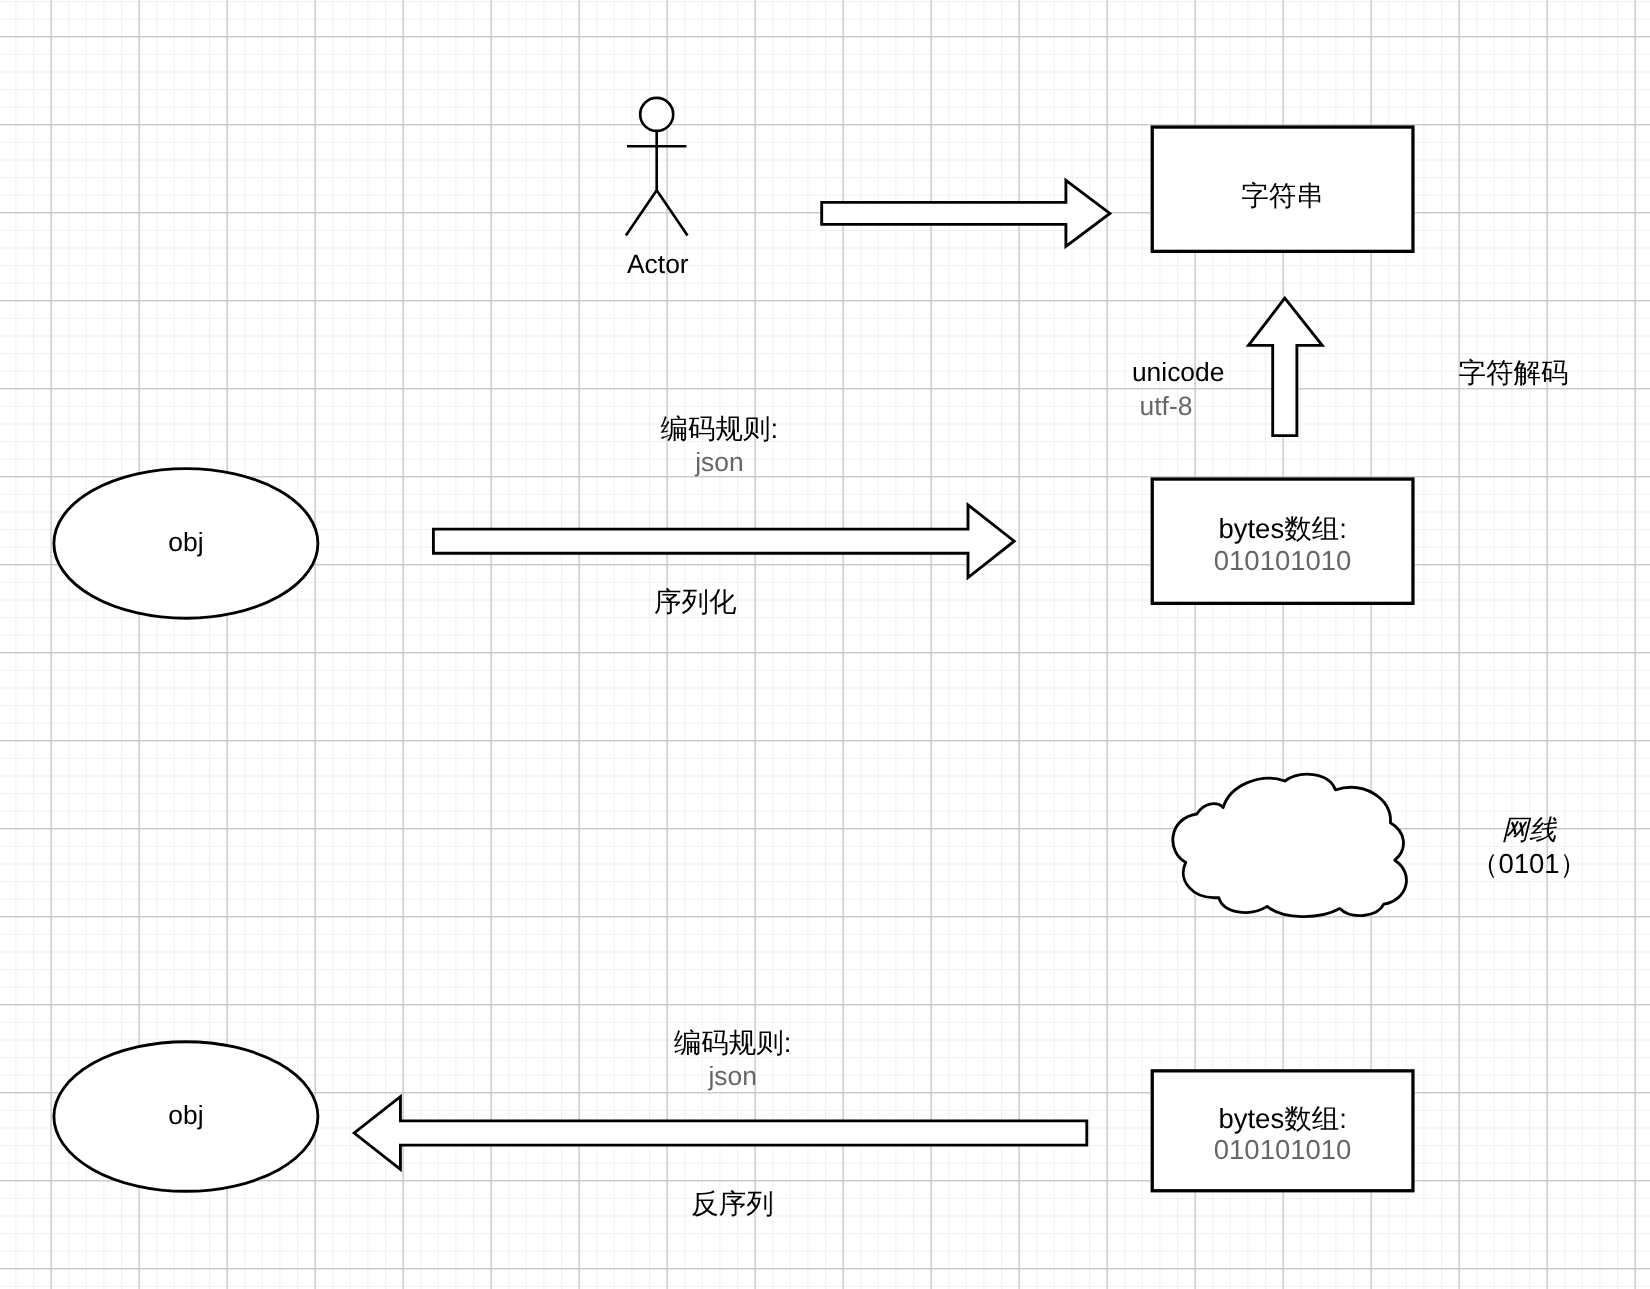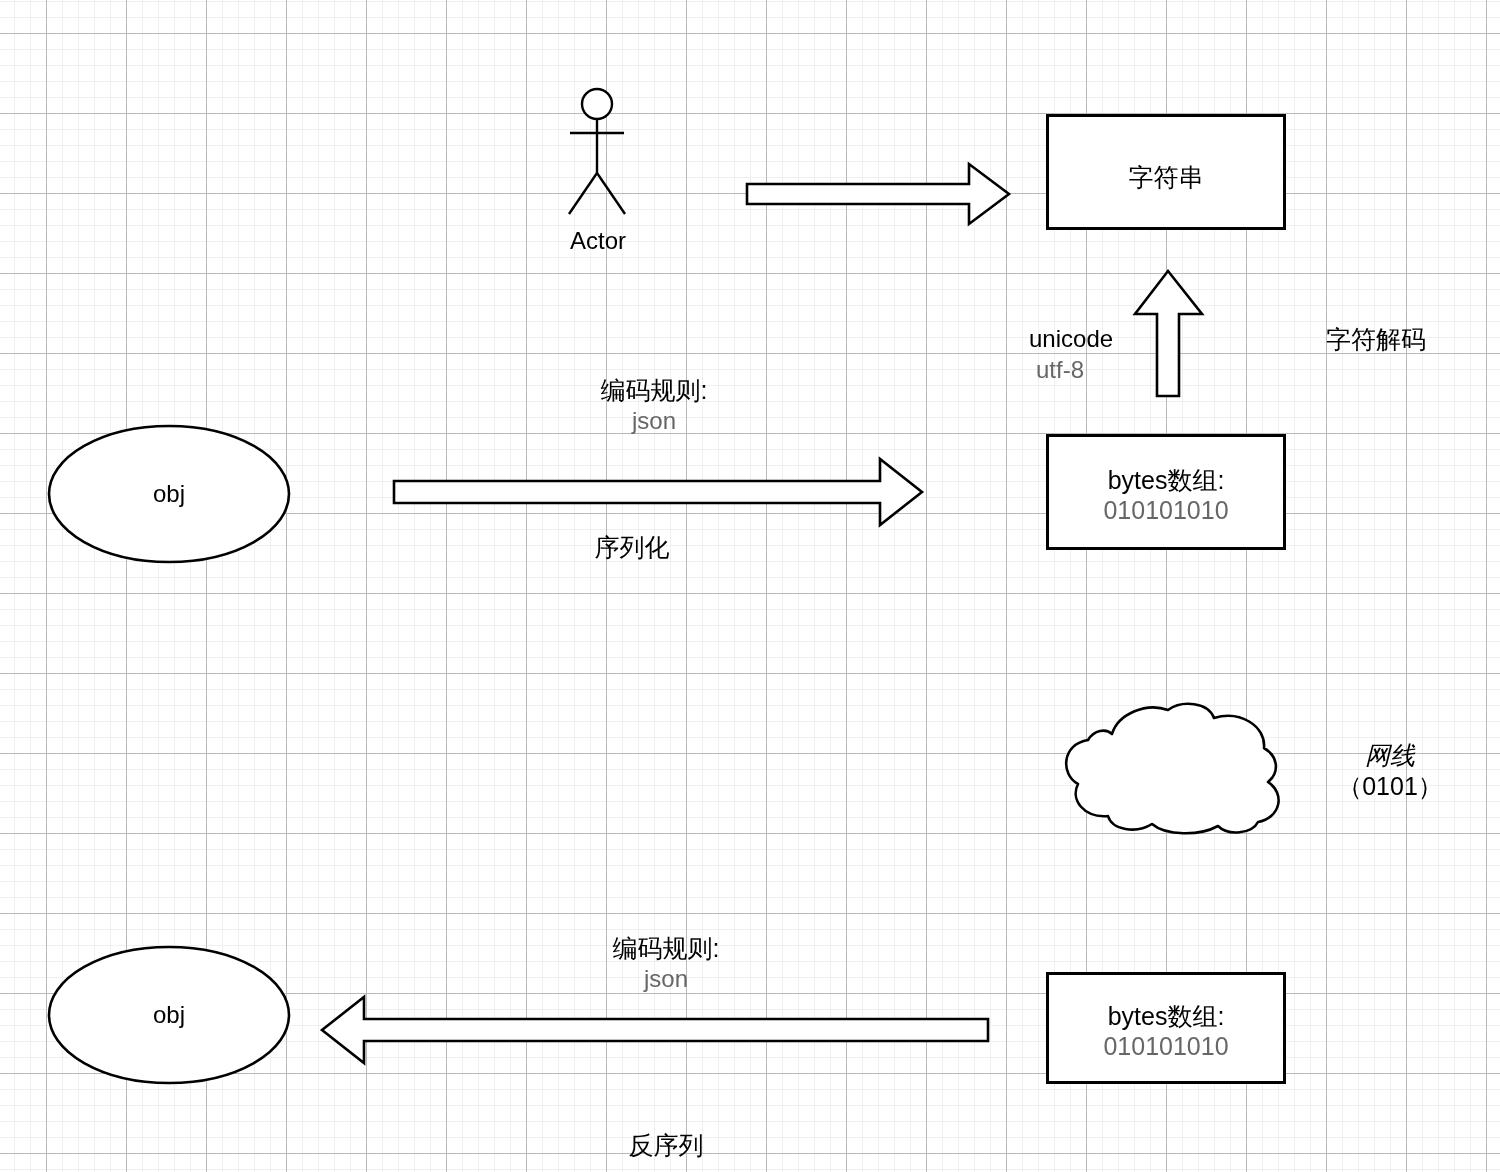--- a/index.html
+++ b/index.html
@@ -133,21 +133,21 @@
   <svg class="shape-svg" style="left:46px; top:944px;" width="246px" height="142" viewBox="0 0 246 142">
     <ellipse cx="123" cy="71" rx="120" ry="68" fill="#ffffff" stroke="#000000" stroke-width="2.6"></ellipse>
   </svg>
   <div class="lbl center t-lat" style="left:169px; top:1000px;">obj</div>
 
   <svg class="shape-svg" style="left:318px; top:993px;" width="672" height="74" viewBox="0 0 672 74">
     <polygon points="670,26 46,26 46,4 4,37 46,70 46,48 670,48" fill="#ffffff" stroke="#000000" stroke-width="2.6" stroke-linejoin="miter"></polygon>
   </svg>
   <div class="lbl center t-cjk" style="left:666px; top:933px;">编码规则:</div>
   <div class="lbl center t-lat gray" style="left:666px; top:964px;">json</div>
-  <div class="lbl center t-cjk" style="left:666px; top:1132px;font-family:Liberation Mono, monospace;">反序列</div>
+  <div class="lbl center t-cjk" style="left:666px; top:1080px;">反序列</div>
 
   <div style="position:absolute; left:1046px; top:972px; width:240px; height:112px;
               border:3px solid #000000; background:#ffffff; box-sizing:border-box;">
     <div class="boxlabel t-cjk" style="top:25px;">bytes数组:</div>
     <div class="boxlabel t-cjk gray" style="top:57px;">010101010</div>
   </div>
 
 </div>
 
 </body></html>

